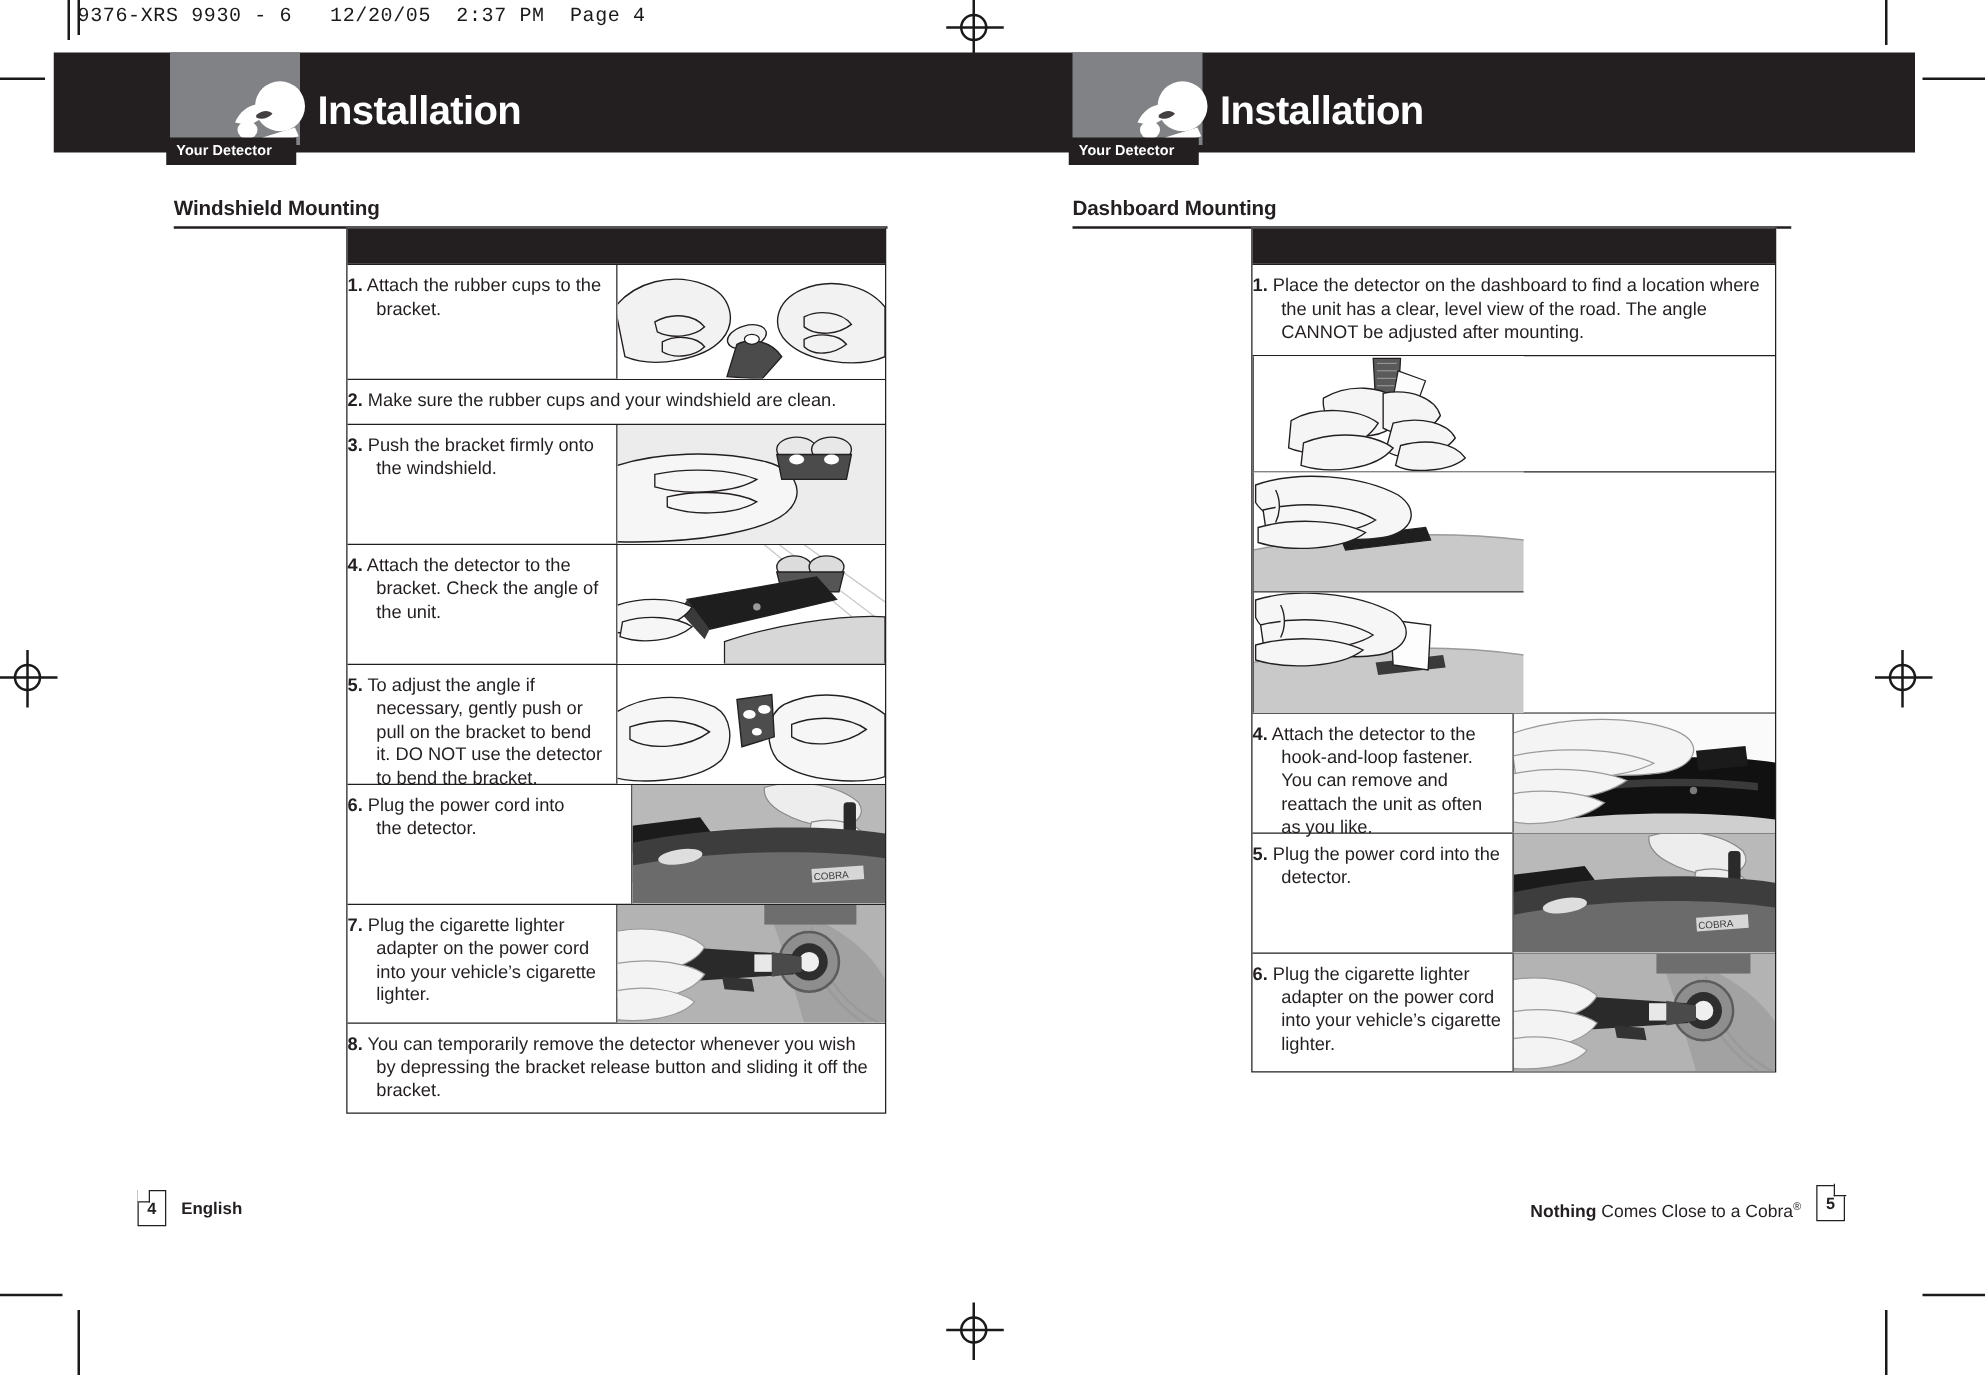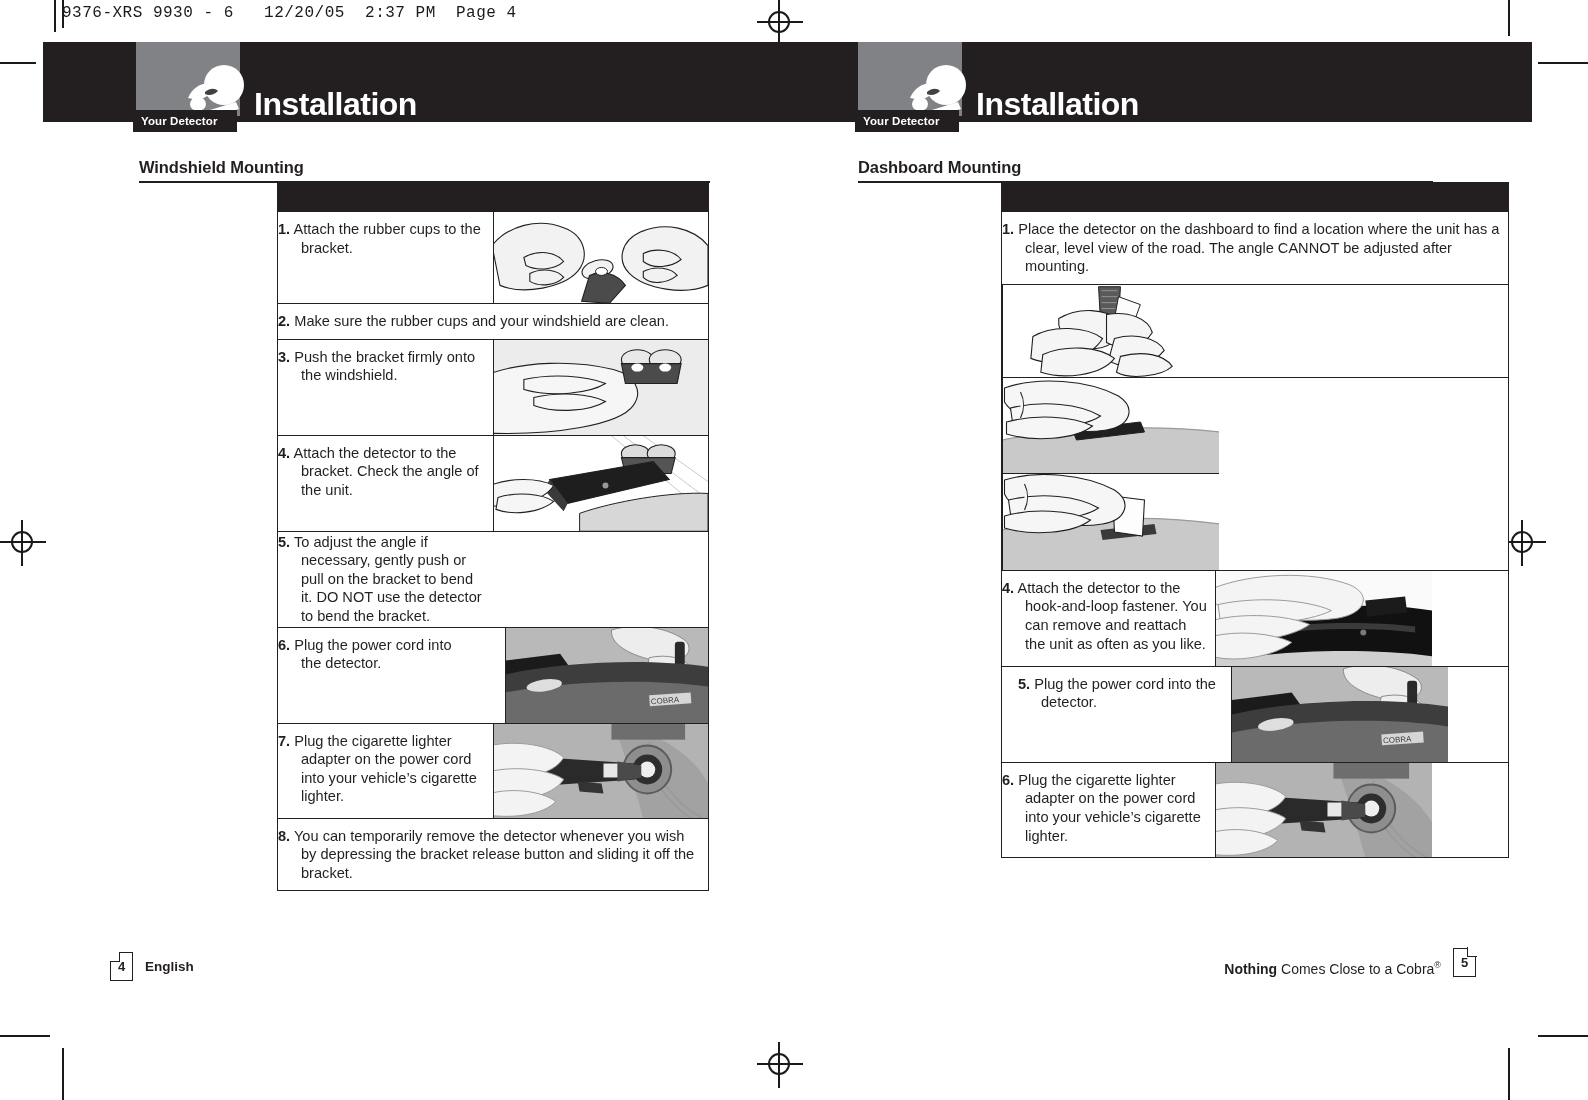--- a/index.html
+++ b/index.html
@@ -34,21 +34,21 @@
   .pagehdr{position:absolute;top:42px;height:96px;}
   .graybox{position:absolute;left:0;top:0;width:104px;height:74px;background:#808285;}
   .yourdet{
     position:absolute;left:-3px;top:68px;width:104px;height:22px;background:#231f20;
     color:#ffffff;font-size:11.5px;font-weight:bold;line-height:22px;
     padding-left:8px;box-sizing:border-box;letter-spacing:0.1px;
   }
   .logoicon{position:absolute;left:48px;top:20px;width:66px;height:62px;}
   .hdrtitle{
     position:absolute;left:118px;top:28px;
-    color:#ffffff;font-size:32px;font-weight:bold;letter-spacing:-0.5px;margin-top:16px;
+    color:#ffffff;font-size:32px;font-weight:bold;letter-spacing:-0.5px;
   }
 
   
   .sect{position:absolute;}
   .sect .stitle{font-size:16.5px;font-weight:bold;color:#231f20;letter-spacing:-0.1px;}
   .sect .srule{margin-top:4px;height:1.6px;background:#231f20;}
 
   
   .tbl{position:absolute;border:1.6px solid #231f20;background:#fff;box-sizing:border-box;}
   .tbl .capbar{height:28px;background:#231f20;}
@@ -244,21 +244,21 @@
         <path d="M56 44 L74 68 L70 76 L50 54 Z" fill="#3a3a3a"></path>
         <circle cx="112" cy="50" r="3" fill="#9a9a9a"></circle>
         <g fill="#f6f6f6" stroke="#231f20" stroke-width="1.1">
           <path d="M-4 50 C16 42 44 42 60 50 C50 66 16 74 -4 70 Z"></path>
           <path d="M4 62 C24 56 48 58 60 66 C46 78 18 80 2 74 Z"></path>
         </g>
       </svg>
     </div>
   </div>
 
-  <div class="row" style="height:96px;align-items:center;">
+  <div class="row" style="height:96px;">
     <div class="cell-txt hang" style="width:215px;">
       <span class="num">5.</span>
       <span class="body">To adjust the angle if necessary, gently push or pull on the bracket to bend it. DO NOT use the detector to bend the bracket.</span>
     </div>
     <div class="cell-img" style="width:215px;">
       <svg class="ill" viewBox="0 0 215 96" preserveAspectRatio="xMidYMid slice">
         <rect width="215" height="96" fill="#ffffff"></rect>
         <g fill="#f6f6f6" stroke="#231f20" stroke-width="1.1">
           <path d="M-4 40 C20 24 52 22 78 34 C92 42 94 62 84 76 C64 96 10 96 -4 90 Z"></path>
           <path d="M10 50 C34 42 60 44 74 54 C58 66 28 70 10 60 Z"></path>
@@ -333,21 +333,21 @@
       <span class="body">You can temporarily remove the detector whenever you wish by depressing the bracket release button and sliding it off the bracket.</span>
     </div>
   </div>
 </div>
 
 <div class="sect" style="left:858px;top:158px;width:575px;">
   <div class="stitle">Dashboard Mounting</div>
   <div class="srule"></div>
 </div>
 
-<div class="tbl" style="left:1001px;top:182px;width:508px;">
+<div class="tbl" style="left:1001px;top:182px;width:420px;">
   <div class="capbar"></div>
 
   <div class="row full">
     <div class="cell-txt hang">
       <span class="num">1.</span>
       <span class="body">Place the detector on the dashboard to find a location where the unit has a clear, level view of the road. The angle CANNOT be adjusted after mounting.</span>
     </div>
   </div>
 
   <div class="row" style="height:93px;">
@@ -425,21 +425,21 @@
           <path d="M-4 18 C36 2 96 0 134 14 C158 24 150 44 120 48 C74 54 8 44 -4 30 Z"></path>
           <path d="M2 34 C38 26 88 28 116 40 C92 52 44 56 4 48 Z"></path>
           <path d="M-4 50 C26 42 70 44 94 54 C72 70 22 74 -4 66 Z"></path>
           <path d="M-4 66 C20 60 56 62 76 72 C56 88 16 92 -4 86 Z"></path>
         </g>
       </svg>
     </div>
   </div>
 
   <div class="row" style="height:96px;">
-    <div class="cell-txt hang" style="width:213px;margin-left:16px;">
+    <div class="cell-txt hang" style="width:213px;">
       <span class="num">5.</span>
       <span class="body">Plug the power cord into the detector.</span>
     </div>
     <div class="cell-img" style="width:217px;">
       <svg class="ill" viewBox="0 0 217 96" preserveAspectRatio="xMidYMid slice">
         <rect width="217" height="96" fill="#cfcfcf"></rect>
         <path d="M0 0 L217 0 L217 40 C150 30 60 34 0 46 Z" fill="#b9b9b9"></path>
         <g fill="#ededed" stroke="#8a8a8a" stroke-width="1">
           <path d="M112 2 C138 -6 172 0 188 14 C196 26 182 36 162 34 C136 30 110 18 112 2 Z"></path>
           <path d="M150 30 C168 26 186 30 192 40 C180 50 156 48 148 40 Z"></path>

